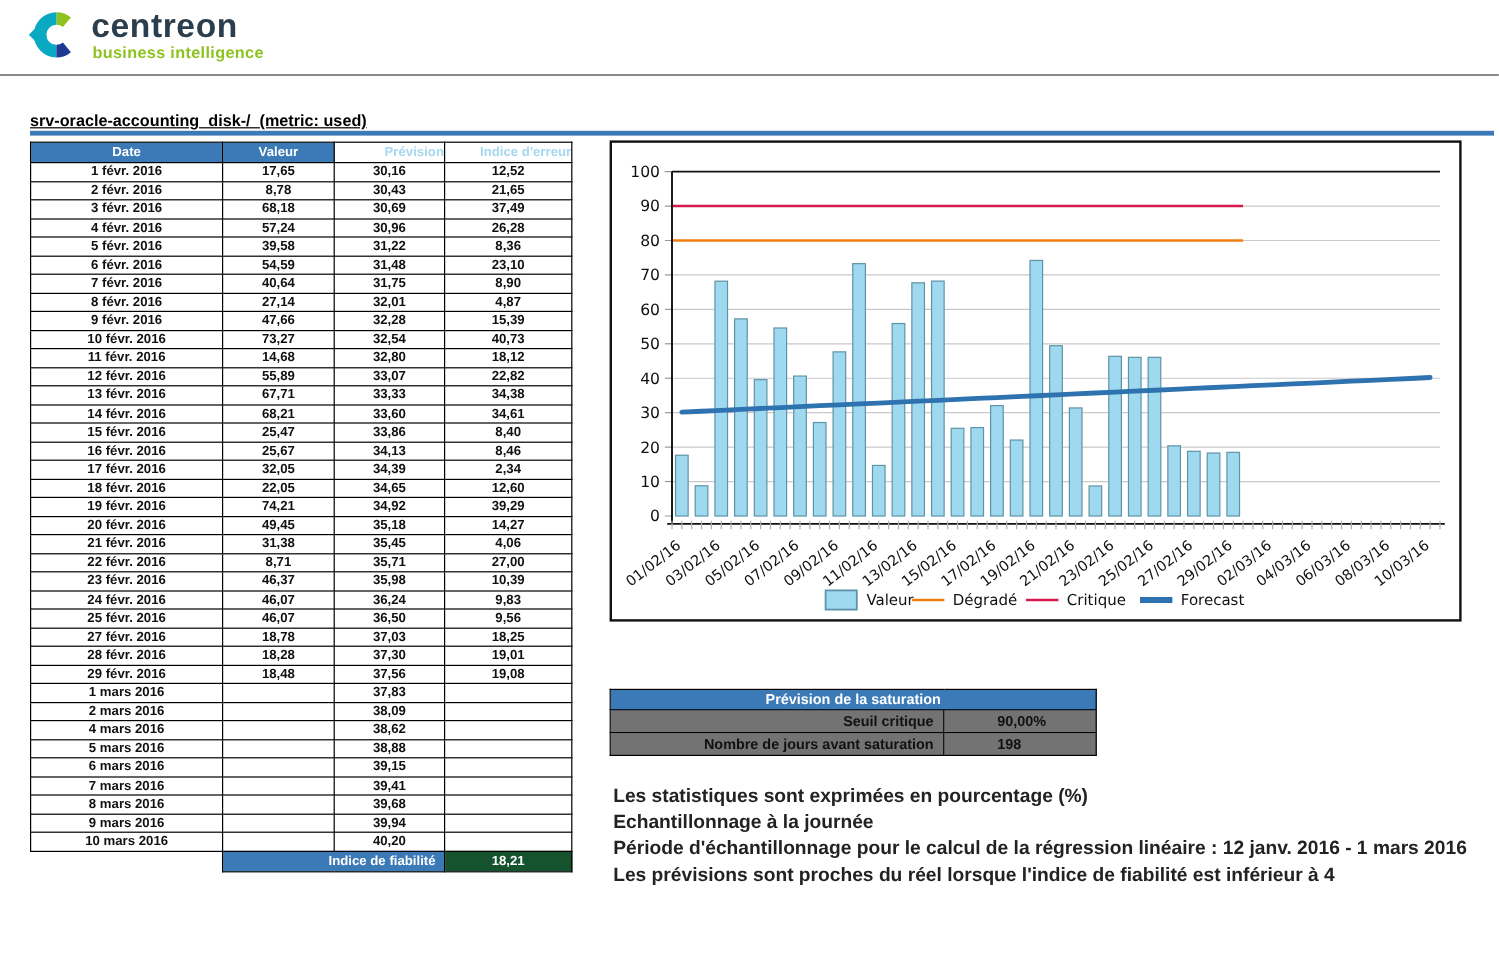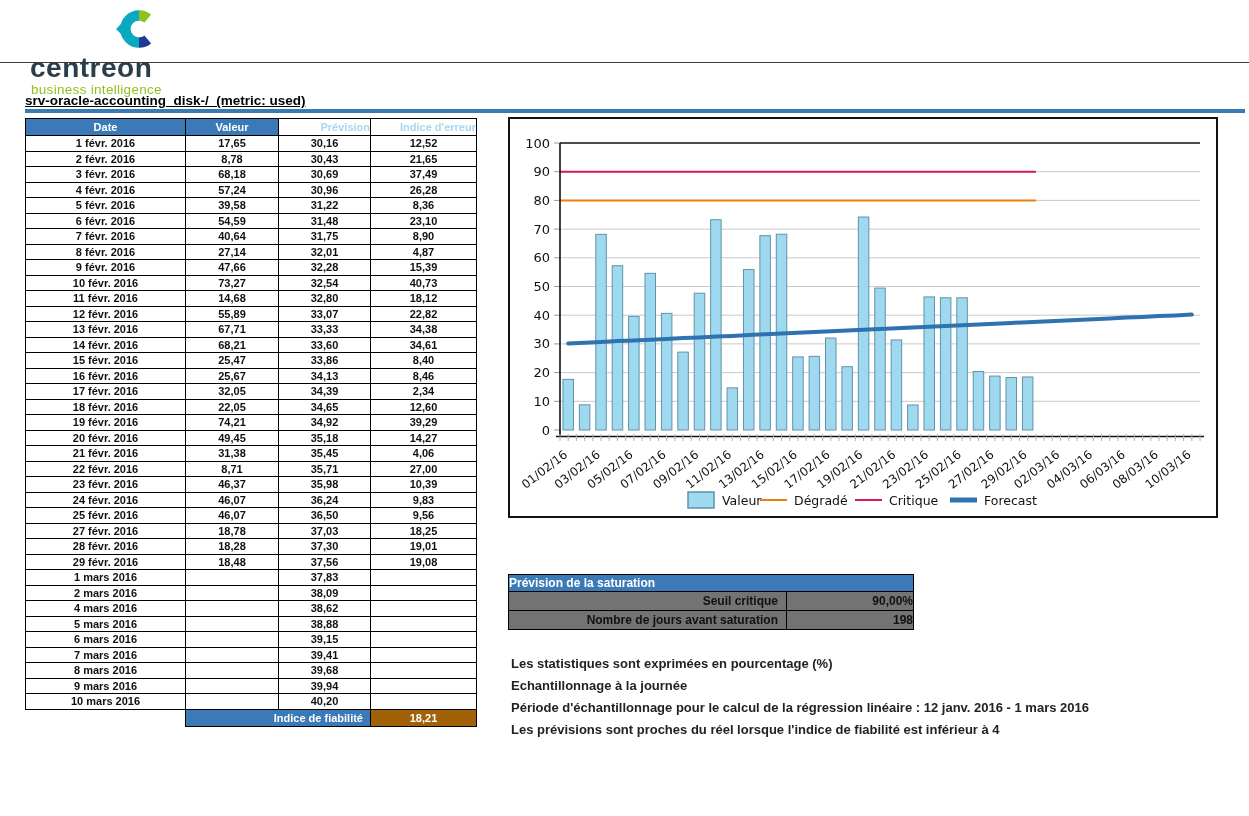--- a/index.html
+++ b/index.html
@@ -1,60 +1,60 @@
 <!DOCTYPE html>
 <html><head>
 <meta charset="utf-8">
 <style>
   * { margin:0; padding:0; box-sizing:border-box; }
   html,body { background:#fff; }
   body { font-family:"Liberation Sans", sans-serif; width:1249px; height:816px; position:relative; overflow:hidden; }
 
   
-  .brand { position:absolute; left:24px; top:6px; display:flex; align-items:flex-end;flex-direction:column; }
+  .brand { position:absolute; left:24px; top:6px; display:flex; align-items:flex-start; }
   .brand svg { width:46px; height:46px; }
   .brand-text { margin-left:6px; padding-top:2px; }
   .brand-name { font-size:28px; font-weight:bold; color:#2b3e4d; letter-spacing:0.5px; line-height:28px; }
-  .brand-tagline { font-size:13.5px; font-weight:normal; color:#8dc21f; letter-spacing:0.3px; margin-top:0px; padding-left:1px; }
+  .brand-tagline { font-size:13.5px; font-weight:bold; color:#8dc21f; letter-spacing:0.3px; margin-top:0px; padding-left:1px; }
   .header-rule { position:absolute; left:0; top:62px; width:1249px; height:1px; background:#3a3a3a; }
 
   
   .report-title { position:absolute; left:25px; top:93px; font-size:13.5px; font-weight:bold; color:#000;
                   text-decoration:underline; white-space:pre; }
   .blue-rule { position:absolute; left:25px; top:109px; width:1220px; height:4px; background:#3b7ab6; }
 
   
   table { border-collapse:collapse; }
   .data-table { position:absolute; left:25px; top:118px; width:451px; table-layout:fixed; }
   .data-table th, .data-table td { border:1px solid #000; font-size:11px; font-weight:bold; text-align:center; padding:0; }
   .data-table th { height:17px;margin-left:46px; }
   .data-table td { height:15.5px; }
   .data-table th.hdr-blue { background:#3b7ab6; color:#fff; }
   .data-table th.hdr-light { background:#fff; color:#a5d8ef;text-align:right; }
   .data-table td { color:#111; background:#fff; }
   .data-table tr.footer-row td { height:17px; }
   .data-table td.ft-empty { border:none; background:#fff; border-top:1px solid #000; }
   .data-table td.ft-label { background:#3b7ab6; color:#fff; text-align:right; padding-right:7px; }
-  .data-table td.ft-value { background:#a16207; color:#fff; }
+  .data-table td.ft-value { background:#14532d; color:#fff; }
 
   
   .chart-box { position:absolute; left:508px; top:117px; width:710px; height:401px; border:2px solid #111; background:#fff; }
   .chart-box svg { display:block; }
 
   
   .sat-table { position:absolute; left:508px; top:574px; width:405px; table-layout:fixed; }
   .sat-table th, .sat-table td { border:1px solid #000; font-size:12px; font-weight:bold; padding:0; }
-  .sat-table th { background:#3b7ab6; color:#fff; height:17px; text-align:left; }
+  .sat-table th { background:#3b7ab6; color:#fff; height:17px; text-align:center; }
   .sat-table td { height:19px; color:#111; background:#737373; }
   .sat-table td.sat-label { text-align:right; padding-right:8px; }
-  .sat-table td.sat-value { text-align:right; }
+  .sat-table td.sat-value { text-align:left;padding-left:44px; }
 
   
   .notes { position:absolute; left:511px; top:653px; }
-  .note-line { font-size:13px; font-weight:bold; color:#222; height:22px; line-height:22px; white-space:pre; }
+  .note-line { font-size:16px; font-weight:bold; color:#222; height:22px; line-height:22px; white-space:pre; }
 </style>
 </head>
 <body>
 
 <div class="brand">
   <svg viewBox="0 0 44 44">
     <polygon points="9,13 0,22 9,31" fill="#0aa9c2"></polygon>
     <path d="M 30.4 12 A 13 13 0 0 0 22 9" fill="none" stroke="#8dc21f" stroke-width="10"></path>
     <path d="M 22 9 A 13 13 0 0 0 9 22 A 13 13 0 0 0 22 35" fill="none" stroke="#0aa9c2" stroke-width="10"></path>
     <path d="M 22 35 A 13 13 0 0 0 30.4 32" fill="none" stroke="#1f3a93" stroke-width="10"></path>

